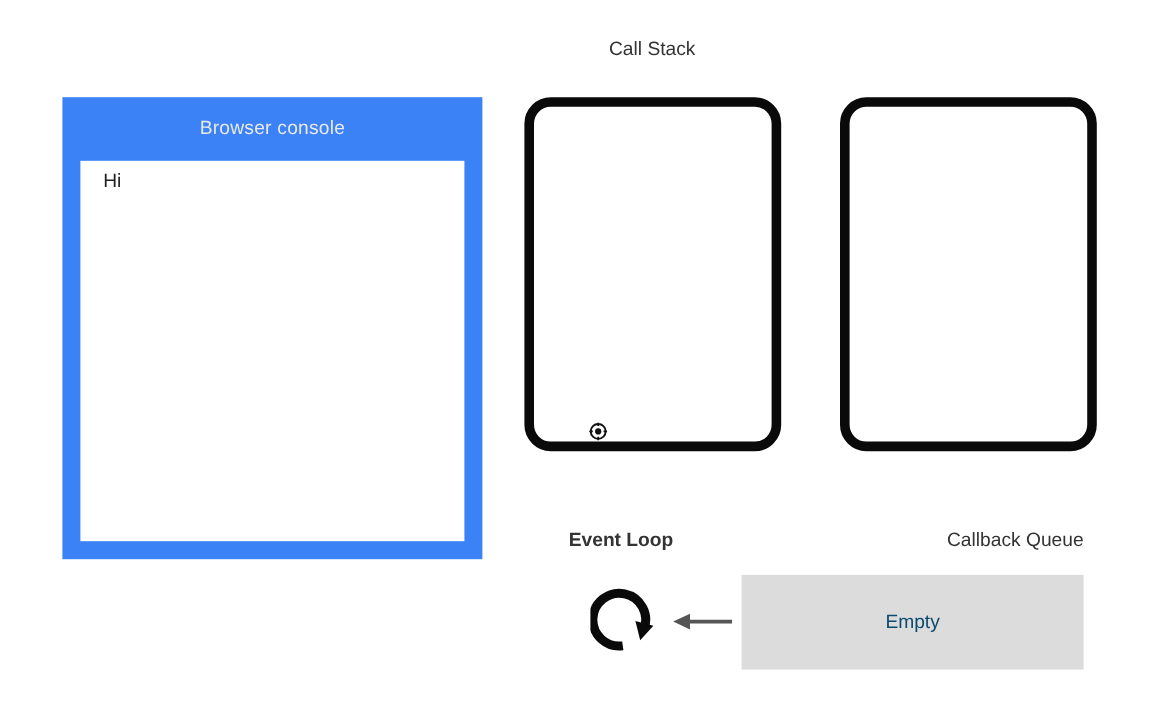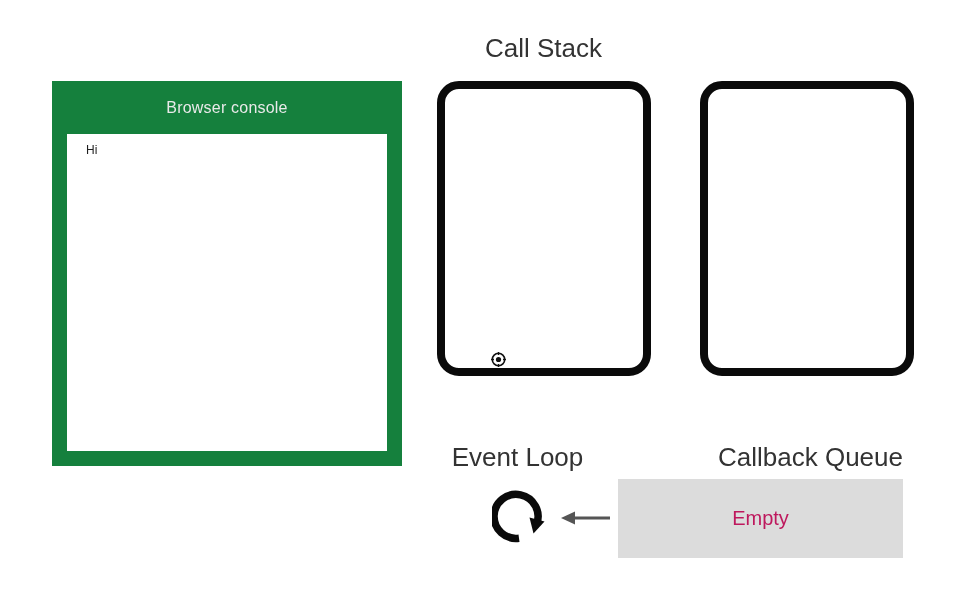--- a/index.html
+++ b/index.html
@@ -23,21 +23,21 @@
     height: 596px;
   }
 
   
   .console-frame {
     position: absolute;
     left: 52px;
     top: 81px;
     width: 350px;
     height: 385px;
-    background: #15803d;
+    background: #3b82f6;
     box-sizing: border-box;
   }
   .console-title {
     position: absolute;
     left: 0;
     top: 0;
     width: 350px;
     height: 53px;
     line-height: 53px;
     text-align: center;
@@ -50,47 +50,48 @@
     left: 15px;
     top: 53px;
     width: 320px;
     height: 317px;
     background: #ffffff;
   }
   .console-line {
     position: absolute;
     left: 19px;
     top: 9px;
-    font-size: 12px;
+    font-size: 16px;
     color: #1f1f1f;
     white-space: pre;
   }
 
   
   .panel-label {
     position: absolute;
     text-align: center;
     color: #333333;
-    font-size: 26px;
+    font-size: 16px;
     white-space: nowrap;
   }
   .label-call-stack {
     left: 437px;
     top: 33px;
     width: 213px;
   }
   .label-web-apis {
     left: 700px;
     top: 33px;
     width: 213px;
   }
   .label-event-loop {
     left: 440px;
     top: 442px;
     width: 155px;
+    font-weight: bold;
   }
   .label-callback-queue {
     left: 618px;
     top: 442px;
     width: 285px;
     text-align: right;
   }
 
   
   .thick-box {
@@ -147,22 +148,22 @@
     top: 479px;
     width: 285px;
     height: 79px;
     background: #dcdcdc;
     display: flex;
     align-items: center;
     justify-content: center;
     box-sizing: border-box;
   }
   .queue-text {
-    font-size: 20px;
-    color: #be185d;
+    font-size: 16px;
+    color: #0c4a6e;
   }
 </style>
 </head>
 <body>
 
 <div class="stage">
 
   <div class="console-frame">
     <div class="console-title">Browser console</div>
     <div class="console-screen">

